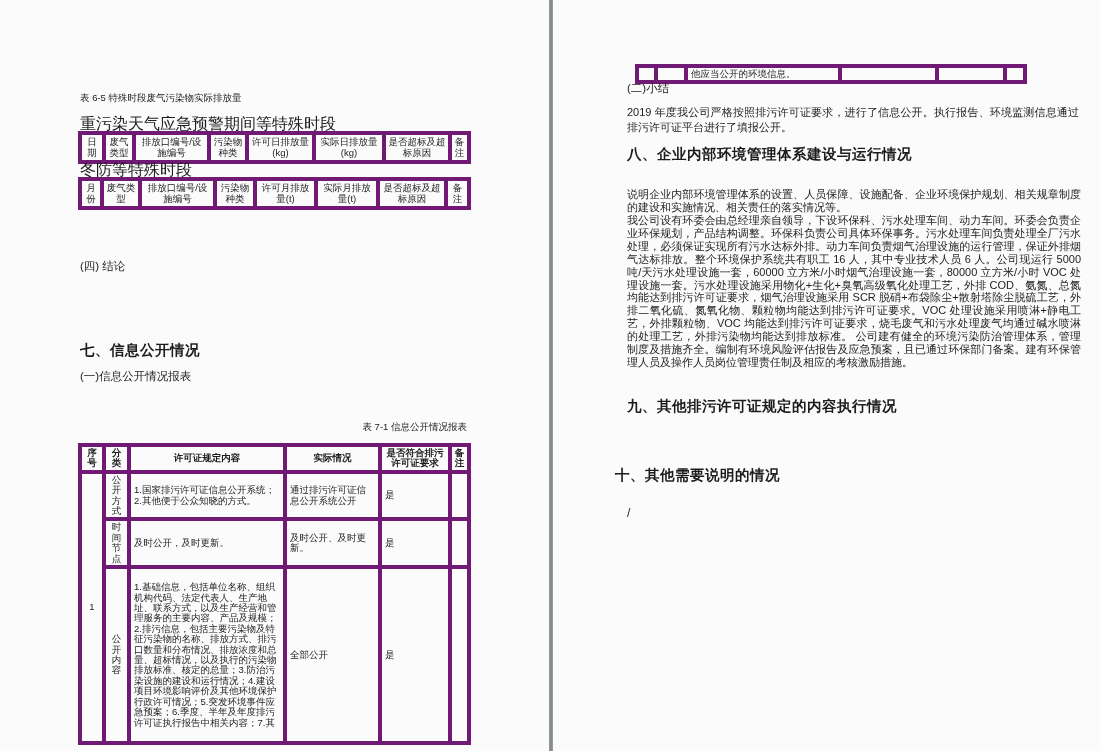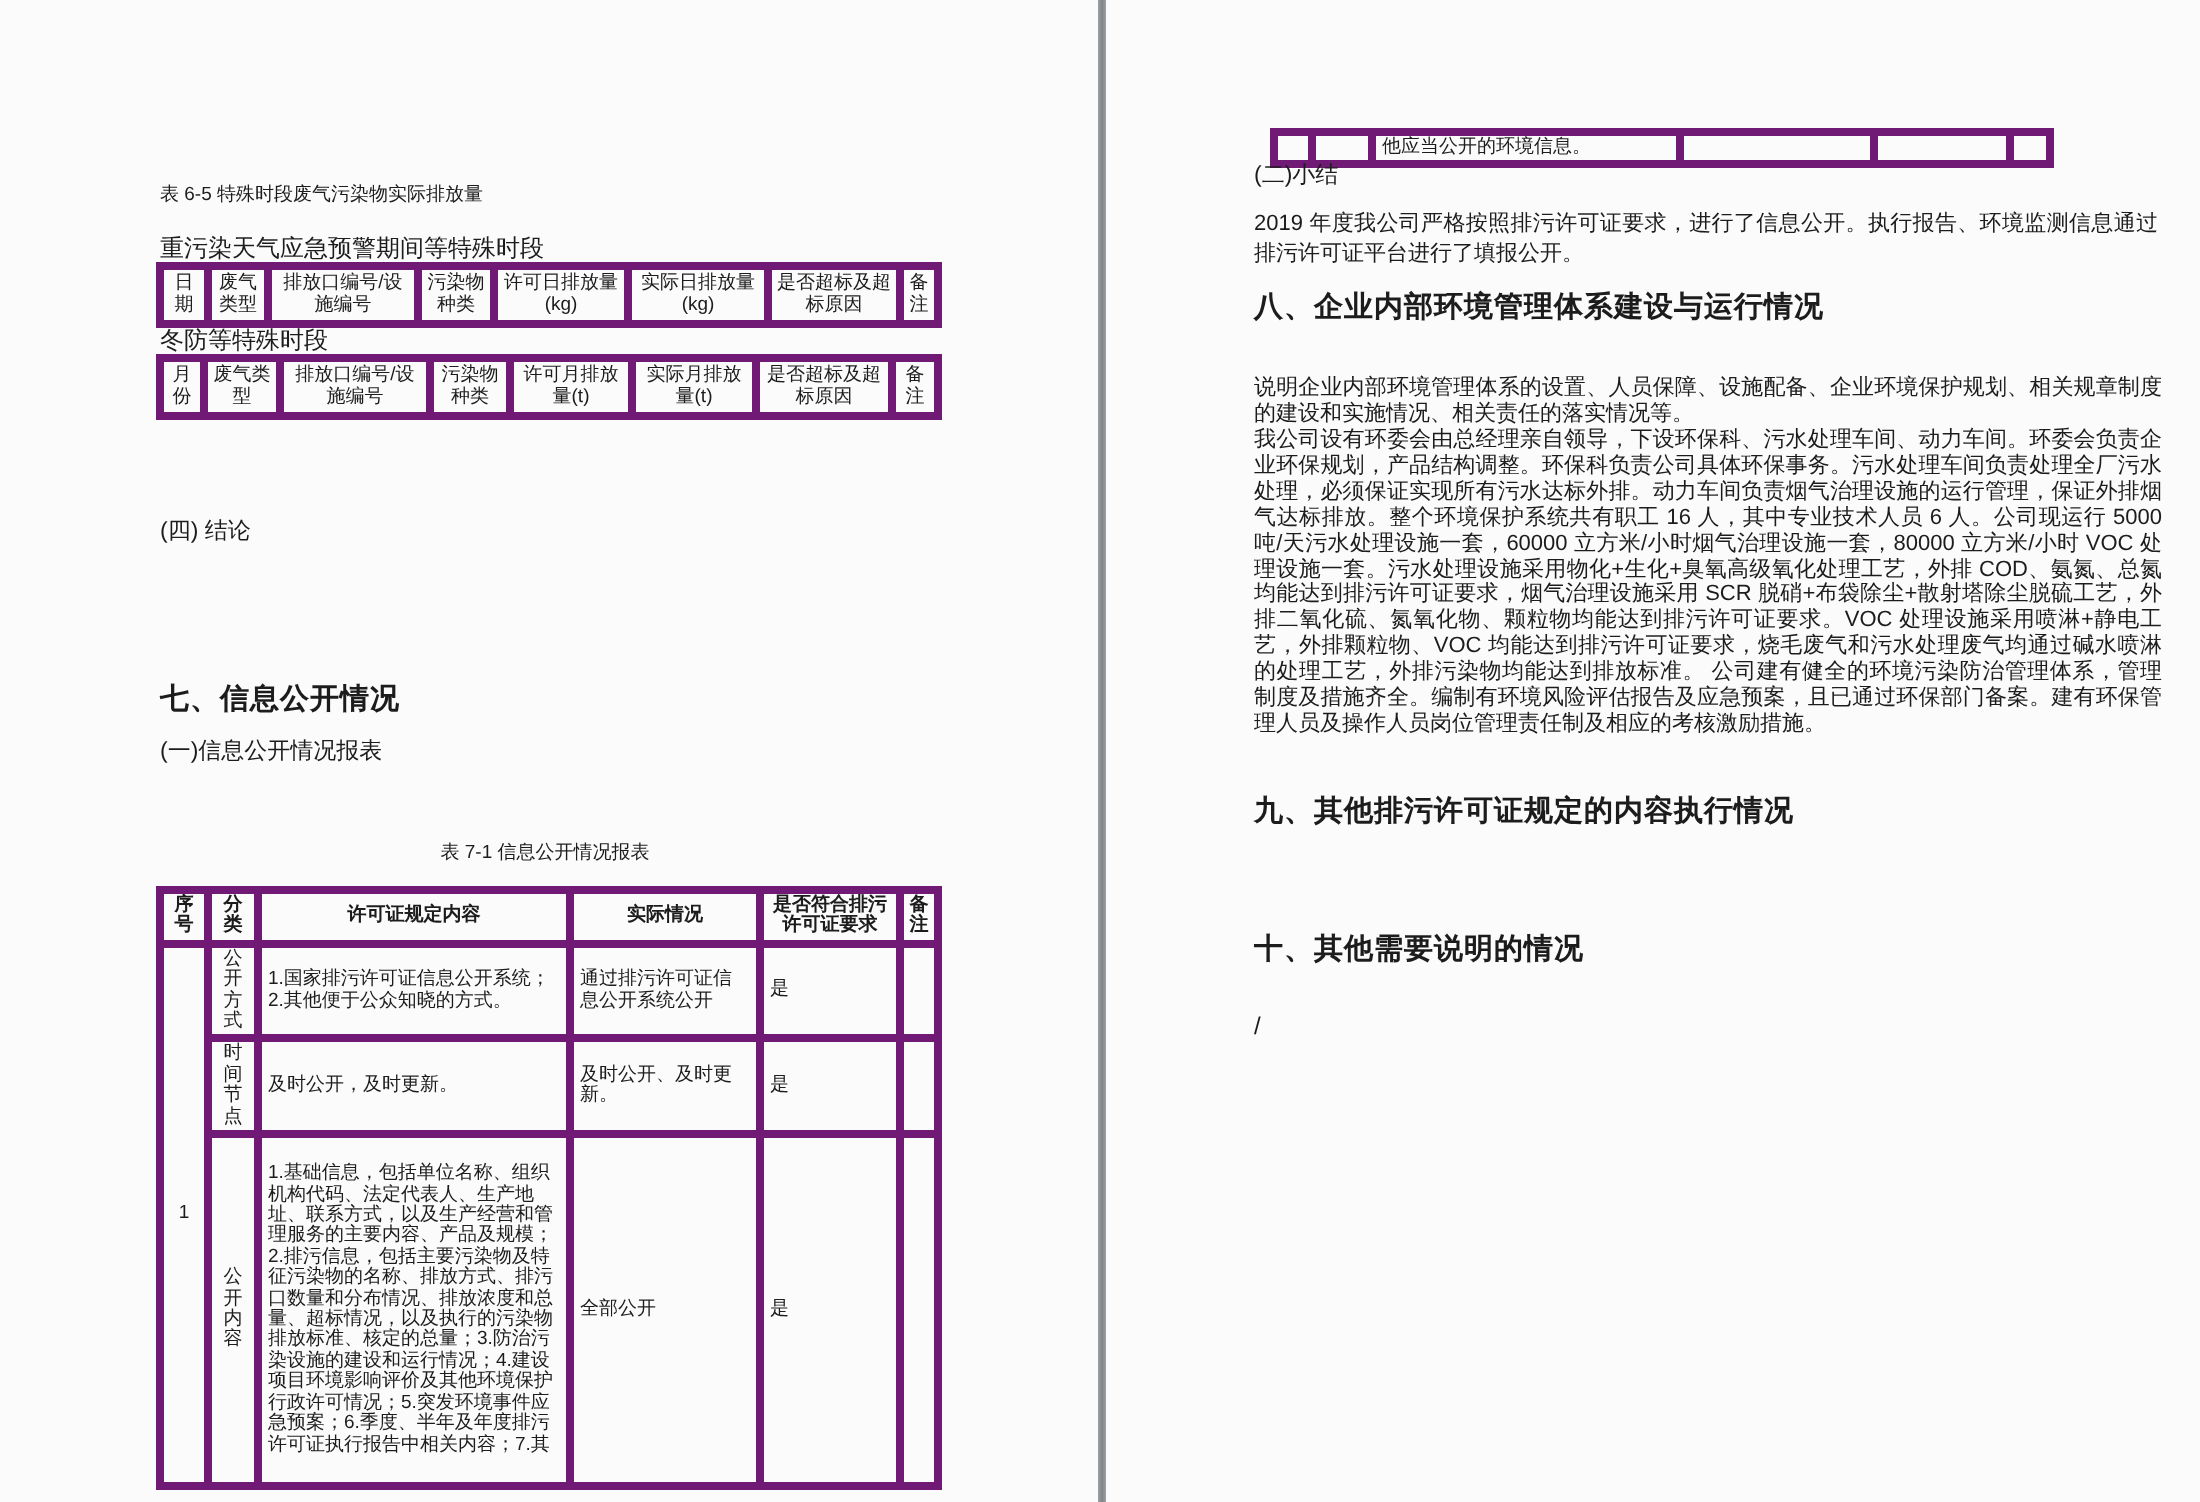--- a/index.html
+++ b/index.html
@@ -8,38 +8,38 @@
     background:#fbfbfb;color:#1c1c1c;
     font-family:"Liberation Sans", sans-serif;
   }
   .abs{position:absolute;}
   .page{position:absolute;top:0;height:751px;background:transparent;}
   #pageL{left:0;width:549px;}
   #pageR{left:553px;width:547px;}
   .divider{position:absolute;top:0;left:549px;width:4px;height:751px;
     background:linear-gradient(to right,#9aa0a4,#7e8488,#9aa0a4);}
   .cap{font-size:9.5px;line-height:11px;white-space:nowrap;}
-  .lbl{font-size:12px;line-height:12px;white-space:nowrap;}
+  .lbl{font-size:16px;line-height:12px;white-space:nowrap;}
   .subhead{font-size:11.5px;line-height:14px;white-space:nowrap;}
   .head{font-size:14.5px;font-weight:bold;line-height:17px;white-space:nowrap;letter-spacing:0.5px;}
   .para{font-size:11px;line-height:15px;text-align:justify;word-break:break-all;}
   .para-r{font-size:11px;line-height:12.9px;text-align:justify;word-break:break-all;}
   .slash{font-size:12px;line-height:14px;}
   table.t{border-collapse:collapse;table-layout:fixed;position:absolute;}
   table.t th,table.t td{
     border:4px solid #701a75;font-size:9.5px;line-height:10.4px;
     padding:1px 3px;word-break:break-all;overflow:hidden;vertical-align:middle;
   }
   table.t th{text-align:center;font-weight:bold;padding:1px 2px;}
   table.plain th{font-weight:normal;}
   td.c{text-align:center;}
   td.l{text-align:left;}
   td.top{vertical-align:top;}
   td.cat{font-weight:normal;text-align:center;}
-  .centercap{text-align:center;}
+  .centercap{text-align:right;}
 </style>
 </head>
 <body>
 
 <div class="page" id="pageL">
 
   <div class="abs cap" style="left:80px;top:92px">表 6-5 特殊时段废气污染物实际排放量</div>
 
   <div class="abs lbl" style="left:80px;top:118px">重污染天气应急预警期间等特殊时段</div>
 
@@ -179,16 +179,16 @@
 
   <div class="abs para-r" style="left:74px;top:188px;width:454px">说明企业内部环境管理体系的设置、人员保障、设施配备、企业环境保护规划、相关规章制度的建设和实施情况、相关责任的落实情况等。</div>
 
   <div class="abs head" style="left:74px;top:146px">八、企业内部环境管理体系建设与运行情况</div>
 
   <div class="abs para-r" style="left:74px;top:214px;width:454px">我公司设有环委会由总经理亲自领导，下设环保科、污水处理车间、动力车间。环委会负责企业环保规划，产品结构调整。环保科负责公司具体环保事务。污水处理车间负责处理全厂污水处理，必须保证实现所有污水达标外排。动力车间负责烟气治理设施的运行管理，保证外排烟气达标排放。整个环境保护系统共有职工 16 人，其中专业技术人员 6 人。公司现运行 5000 吨/天污水处理设施一套，60000 立方米/小时烟气治理设施一套，80000 立方米/小时 VOC 处理设施一套。污水处理设施采用物化+生化+臭氧高级氧化处理工艺，外排 COD、氨氮、总氮均能达到排污许可证要求，烟气治理设施采用 SCR 脱硝+布袋除尘+散射塔除尘脱硫工艺，外排二氧化硫、氮氧化物、颗粒物均能达到排污许可证要求。VOC 处理设施采用喷淋+静电工艺，外排颗粒物、VOC 均能达到排污许可证要求，烧毛废气和污水处理废气均通过碱水喷淋的处理工艺，外排污染物均能达到排放标准。 公司建有健全的环境污染防治管理体系，管理制度及措施齐全。编制有环境风险评估报告及应急预案，且已通过环保部门备案。建有环保管理人员及操作人员岗位管理责任制及相应的考核激励措施。</div>
 
   <div class="abs head" style="left:74px;top:398px">九、其他排污许可证规定的内容执行情况</div>
 
 
-  <div class="abs head" style="left:74px;top:467px">十、其他需要说明的情况</div>
+  <div class="abs head" style="left:62px;top:467px">十、其他需要说明的情况</div>
 
   <div class="abs slash" style="left:74px;top:506px">/</div>
 </div>
 
 </body></html>

